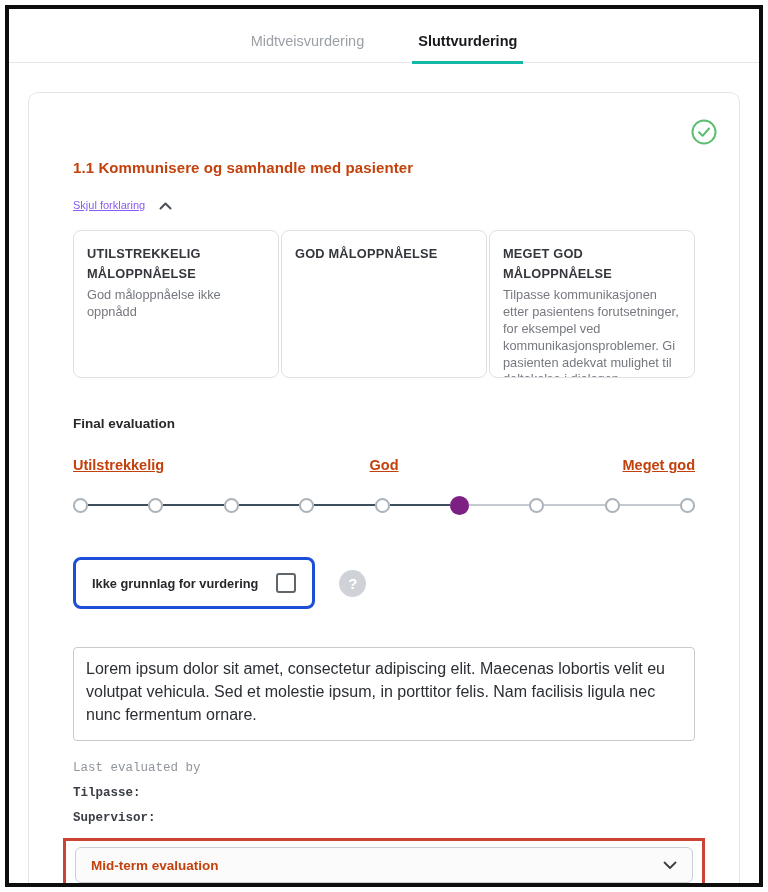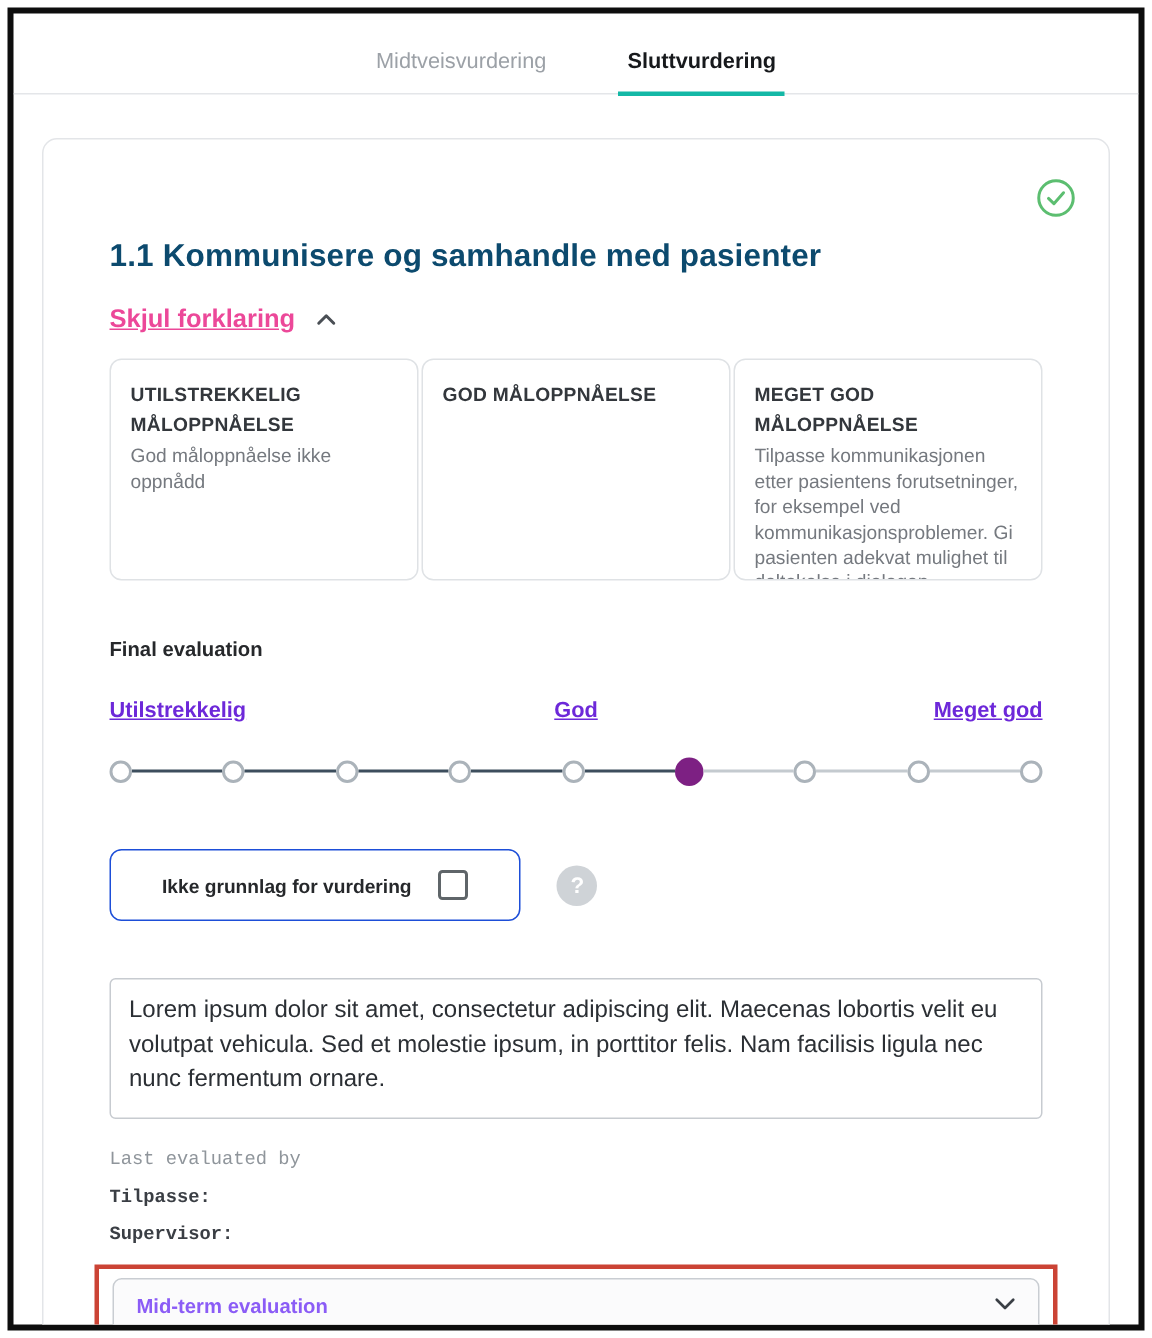--- a/index.html
+++ b/index.html
@@ -52,33 +52,33 @@
     position: relative;
     padding: 0 44px 30px;
   }
   .check-badge {
     position: absolute; top: 26px; right: 22px;
     width: 26px; height: 26px;
   }
 
   .section-title {
     margin: 66px 0 0;
-    font-size: 21px;
+    font-size: 15px;
     font-weight: 700;
-    color: #0c4a6e;
+    color: #c2410c;
     letter-spacing: 0.1px;
   }
 
   .toggle-row {
     margin-top: 20px;
     display: flex; align-items: center; gap: 14px;
   }
   .toggle-link {
-    font-size: 17px; font-weight: 700;
-    color: #ec4899;
+    font-size: 11px; font-weight: 400;
+    color: #8b5cf6;
     text-decoration: underline;
     cursor: pointer;
   }
 
   
   .boxes {
     margin-top: 16px;
     display: flex; gap: 2px;
   }
   .expl-box {
@@ -106,21 +106,21 @@
   .final-label {
     margin-top: 38px;
     font-size: 13.5px; font-weight: 700;
     color: #26282b;
   }
   .scale-labels {
     margin-top: 26px;
     position: relative;
     height: 18px;
     font-size: 14.5px; font-weight: 700;
-    color: #6d28d9;
+    color: #c2410c;
   }
   .scale-labels span { text-decoration: underline; position: absolute; top: 0; }
   .scale-left { left: 0; }
   .scale-center { left: 50%; transform: translateX(-50%); }
   .scale-right { right: 0; }
 
   .slider {
     margin-top: 20px;
     display: flex;
     align-items: center;
@@ -143,23 +143,23 @@
   .seg-active { background: var(--c-track-a, #3d4e5d); }
   .seg-inactive { background: var(--c-track-i, #c4cacf); }
 
   
   .nobasis-row {
     margin-top: 42px;
     display: flex; align-items: center;
   }
   .nobasis-pill {
     display: inline-flex; align-items: center; gap: 18px;
-    border: 1px solid #1d4ed8;
+    border: 3px solid #1d4ed8;
     border-radius: 8px;
-    padding: 13px 34px;
+    padding: 13px 16px;
     justify-content: space-between;
   }
   .nobasis-label {
     font-size: 12.8px; font-weight: 700;
     color: #26282b;
   }
   .checkbox {
     width: 20px; height: 20px;
     border: 2px solid #5f6569;
     border-radius: 3px;
@@ -206,21 +206,21 @@
     height: 36px;
     border: 1px solid #c9cdd2;
     border-radius: 6px;
     background: #fbfbfc;
     display: flex; align-items: center; justify-content: space-between;
     padding: 0 15px;
     cursor: pointer;
   }
   .dropdown-value {
     font-size: 13.5px; font-weight: 700;
-    color: #8b5cf6;
+    color: #c2410c;
   }
 </style>
 </head>
 <body>
 
 <div class="frame">
 
   <div class="tabbar">
     <div class="tab">Midtveisvurdering</div>
     <div class="tab active">Sluttvurdering</div>

